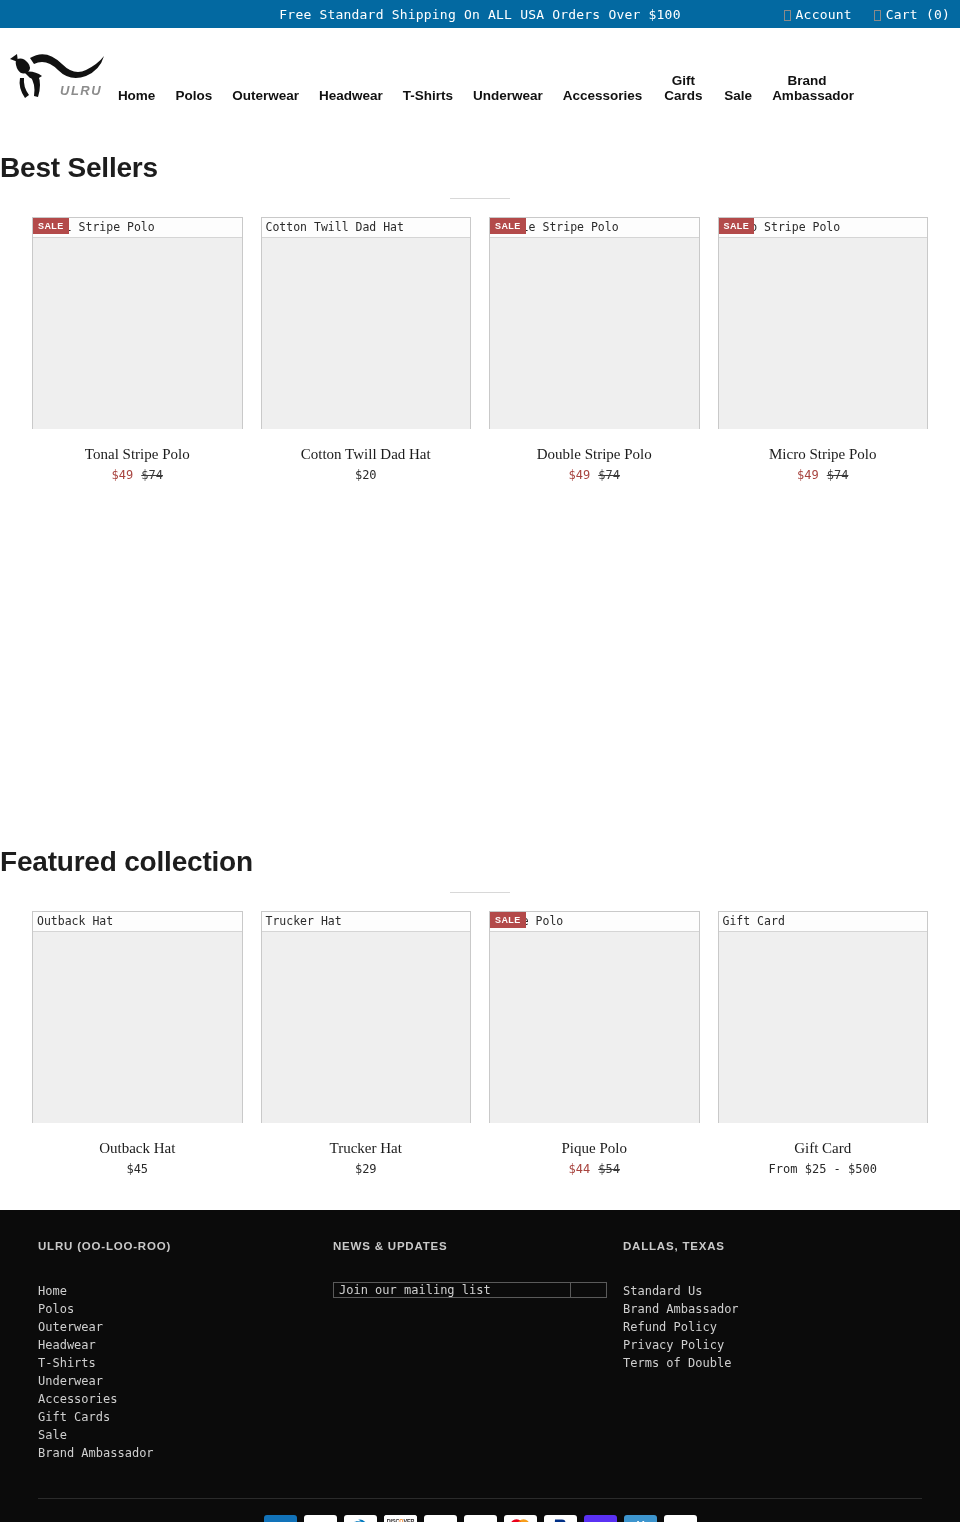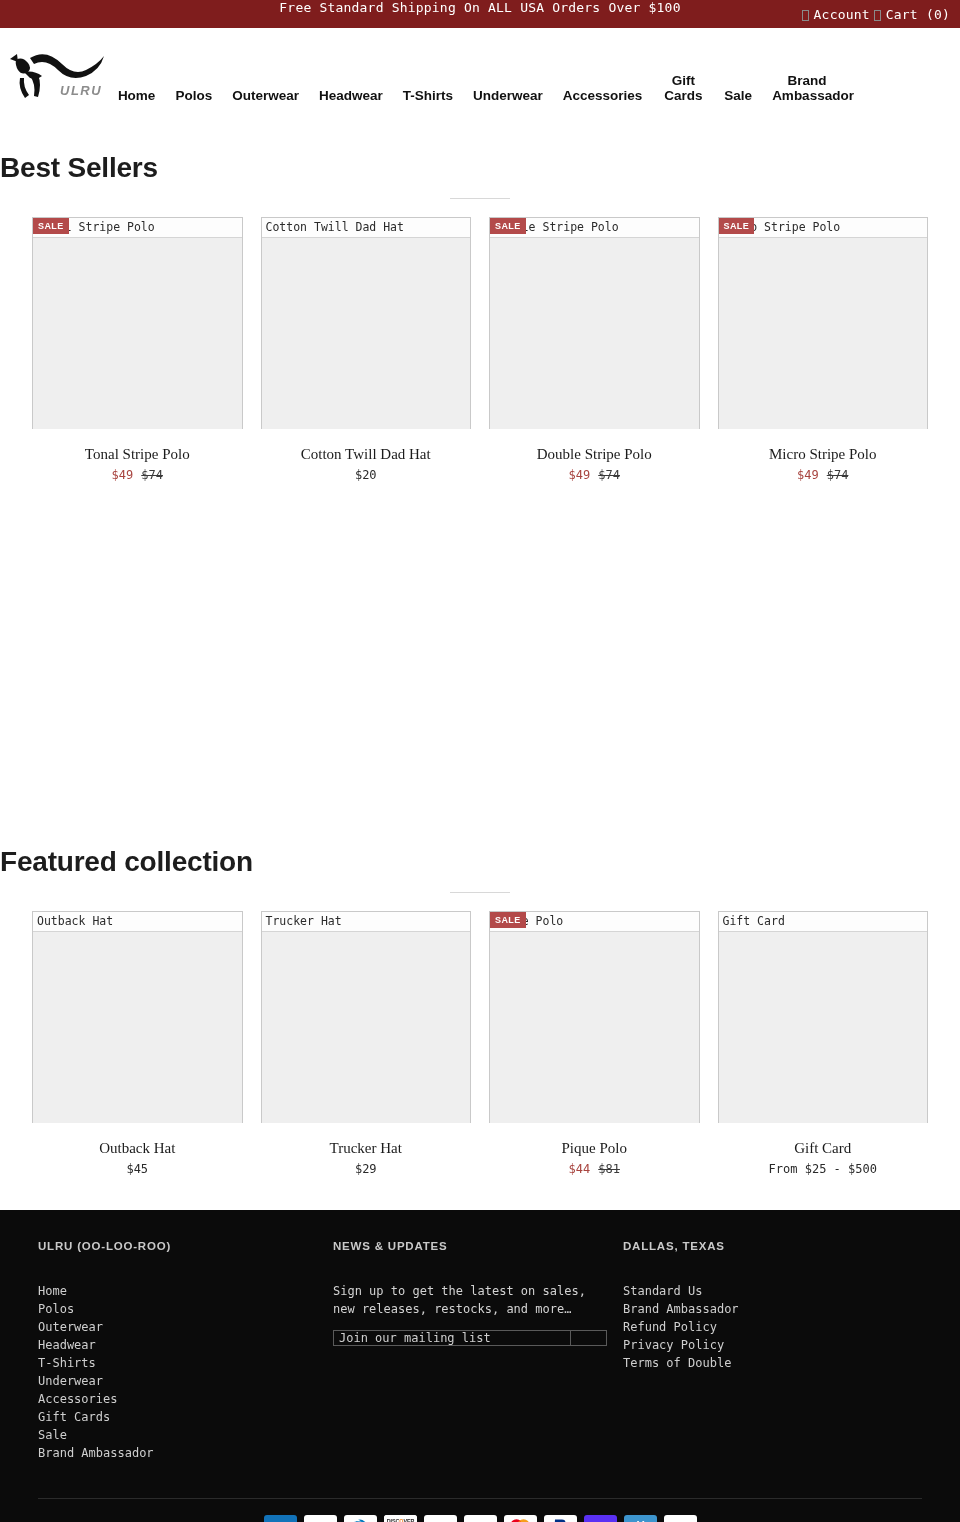--- a/index.html
+++ b/index.html
@@ -7,40 +7,41 @@
   body {
     width: 960px;
     background: #ffffff;
     font-family: "DejaVu Sans Mono", "Liberation Mono", monospace;
     color: #1a1a1a;
     -webkit-font-smoothing: antialiased;
   }
 
   
   .announce-bar {
-    background: #7f1d1d;
+    background: #0369a1;
     color: #ffffff;
     height: 28px;
     display: flex;
+    align-items: center;
     position: relative;
     font-size: 13px;
     letter-spacing: 0.2px;
   }
   .announce-text {
     position: absolute;
     left: 0; right: 0;
     text-align: center;
     font-size: 13px;
   }
   .announce-right {
     margin-left: auto;
     margin-right: 10px;
     display: flex;
     align-items: center;
-    gap: 4px;
+    gap: 22px;
     position: relative;
     z-index: 2;
     font-size: 13px;
   }
   .announce-link {
     display: flex;
     align-items: center;
     gap: 5px;
     color: #fff;
     text-decoration: none;
@@ -440,21 +441,21 @@
     </a>
 
     <a class="product-card">
       <div class="media-wrap">
         <div class="media-alt">Pique Polo</div>
         <div class="media-fill"></div>
         <span class="sale-badge">SALE</span>
       </div>
       <div class="product-title">Pique Polo</div>
       <div class="product-price">
-        <span class="price-sale">$44</span><span class="price-compare">$81</span>
+        <span class="price-sale">$44</span><span class="price-compare">$54</span>
       </div>
     </a>
 
     <a class="product-card">
       <div class="media-wrap">
         <div class="media-alt">Gift Card</div>
         <div class="media-fill"></div>
       </div>
       <div class="product-title">Gift Card</div>
       <div class="product-price">
@@ -477,21 +478,20 @@
       <a class="footer-link">T-Shirts</a>
       <a class="footer-link">Underwear</a>
       <a class="footer-link">Accessories</a>
       <a class="footer-link">Gift Cards</a>
       <a class="footer-link">Sale</a>
       <a class="footer-link">Brand Ambassador</a>
     </div>
 
     <div class="footer-col-2">
       <div class="footer-heading">NEWS &amp; UPDATES</div>
-      <div class="newsletter-text">Sign up to get the latest on sales, new releases, restocks, and more…</div>
       <form class="newsletter-form">
         <input class="newsletter-input" type="email" placeholder="Join our mailing list" style="">
         <button class="newsletter-submit" type="button">
           <span></span>
         </button>
       </form>
     </div>
 
     <div class="footer-col-3">
       <div class="footer-heading">DALLAS, TEXAS</div>

